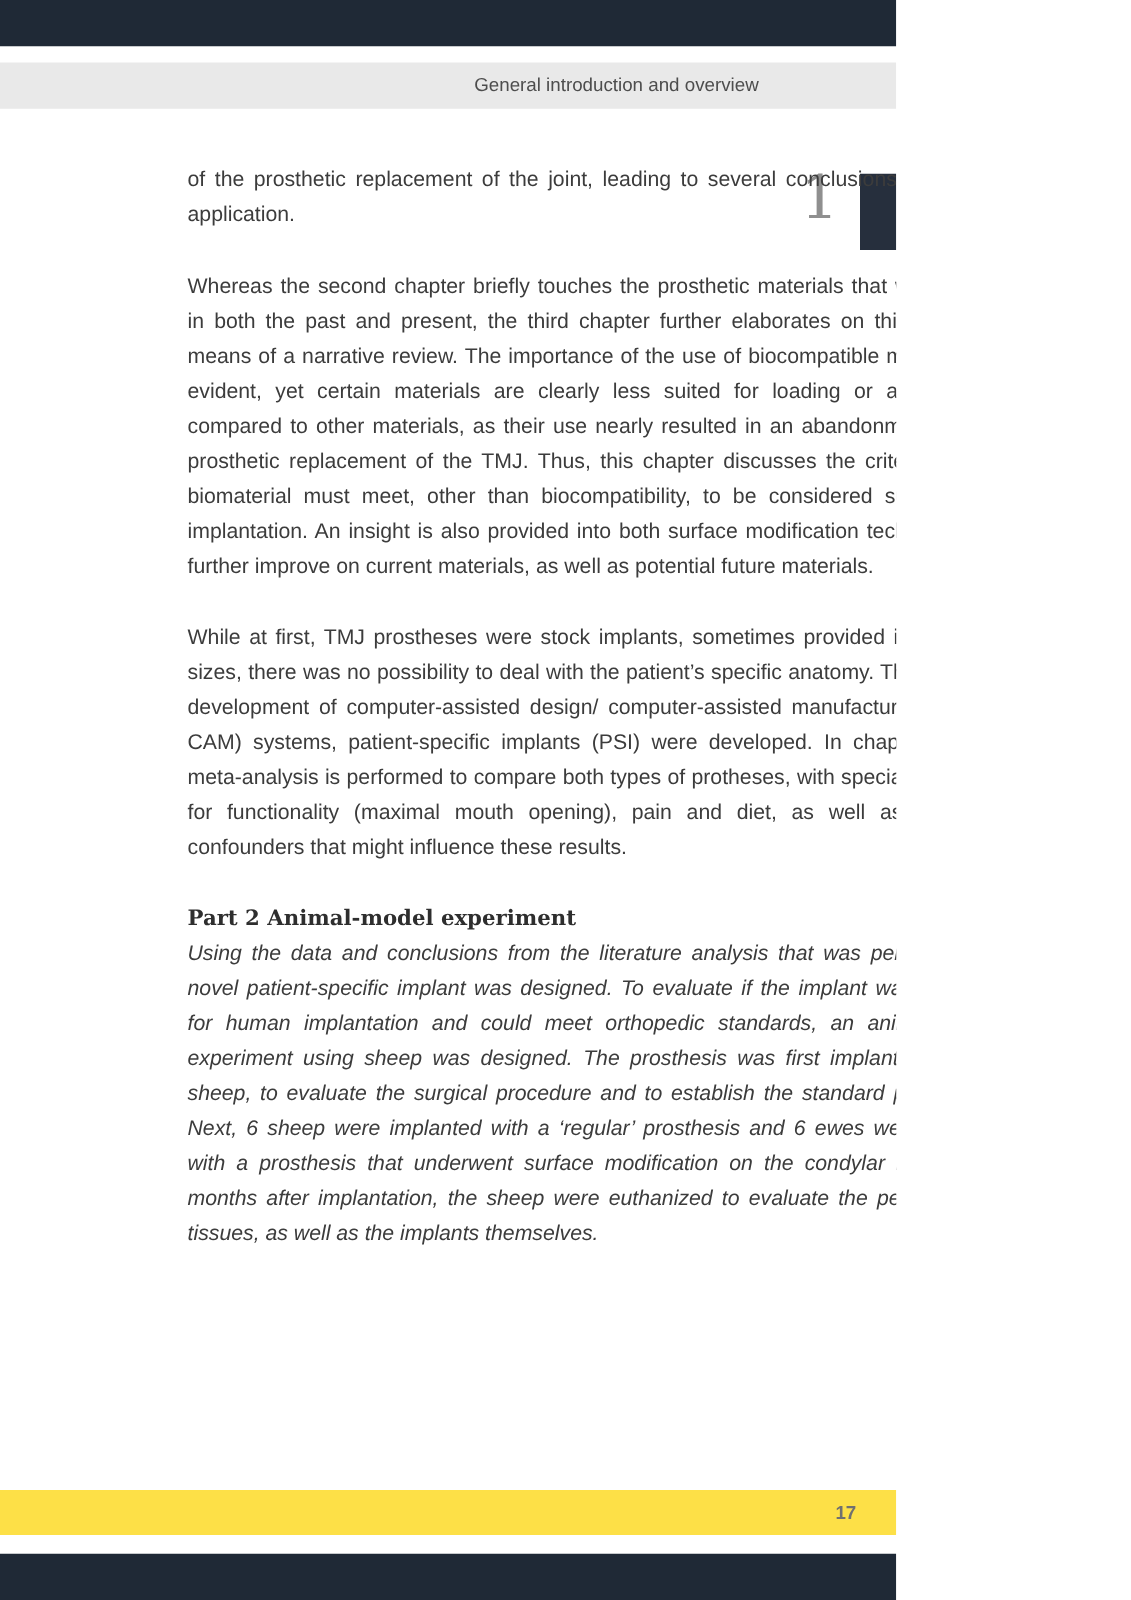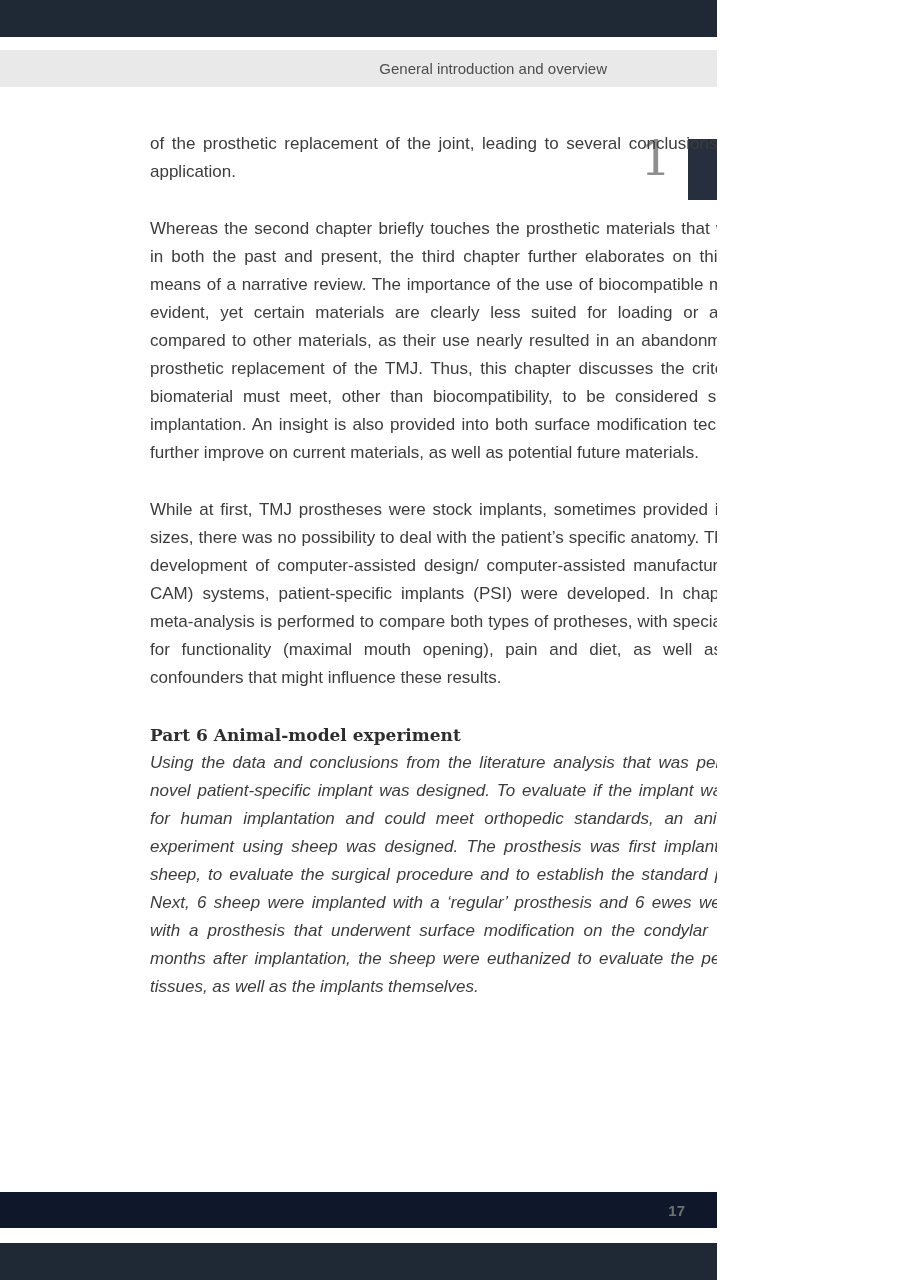--- a/index.html
+++ b/index.html
@@ -71,21 +71,21 @@
   .chapter-tab {
     position: absolute;
     top: 139px; right: 0;
     width: 29px; height: 61px;
     background: #262f3d;
   }
   .footer-band {
     position: absolute;
     top: 1192px; left: 0;
     width: 100%; height: 36px;
-    background: #0f172a;
+    background: #fde047;
     display: flex;
     align-items: center;
     justify-content: flex-end;
     padding-right: 32px;
     box-sizing: border-box;
     color: #707070;
     font-weight: bold;
     font-size: 15px;
   }
   .bottom-bar {
@@ -106,21 +106,21 @@
     <span>General introduction and overview</span>
   </div>
 
   <div class="chapter-num">1</div>
   <div class="chapter-tab"></div>
 
   <div class="content">
     <p>of the prosthetic replacement of the joint, leading to several conclusions for future application.</p>
     <p>Whereas the second chapter briefly touches the prosthetic materials that were used in both the past and present, the third chapter further elaborates on this topic by means of a narrative review. The importance of the use of biocompatible materials is evident, yet certain materials are clearly less suited for loading or articulation, compared to other materials, as their use nearly resulted in an abandonment of the prosthetic replacement of the TMJ. Thus, this chapter discusses the criteria that a biomaterial must meet, other than biocompatibility, to be considered suitable for implantation. An insight is also provided into both surface modification techniques to further improve on current materials, as well as potential future materials.</p>
     <p>While at first, TMJ prostheses were stock implants, sometimes provided in different sizes, there was no possibility to deal with the patient’s specific anatomy. Through the development of computer-assisted design/ computer-assisted manufacturing (CAD-CAM) systems, patient-specific implants (PSI) were developed. In chapter four a meta-analysis is performed to compare both types of protheses, with special attention for functionality (maximal mouth opening), pain and diet, as well as possible confounders that might influence these results.</p>
-    <h2 class="section-heading">Part 6 Animal-model experiment</h2>
+    <h2 class="section-heading">Part 2 Animal-model experiment</h2>
     <p class="last">Using the data and conclusions from the literature analysis that was performed, a novel patient-specific implant was designed. To evaluate if the implant was suitable for human implantation and could meet orthopedic standards, an animal-model experiment using sheep was designed. The prosthesis was first implanted in one sheep, to evaluate the surgical procedure and to establish the standard procedure. Next, 6 sheep were implanted with a ‘regular’ prosthesis and 6 ewes were treated with a prosthesis that underwent surface modification on the condylar head. Ten months after implantation, the sheep were euthanized to evaluate the peri-articular tissues, as well as the implants themselves.</p>
   </div>
 
   <div class="footer-band">
     <span>17</span>
   </div>
 
   <div class="bottom-bar"></div>
 
 </div>

